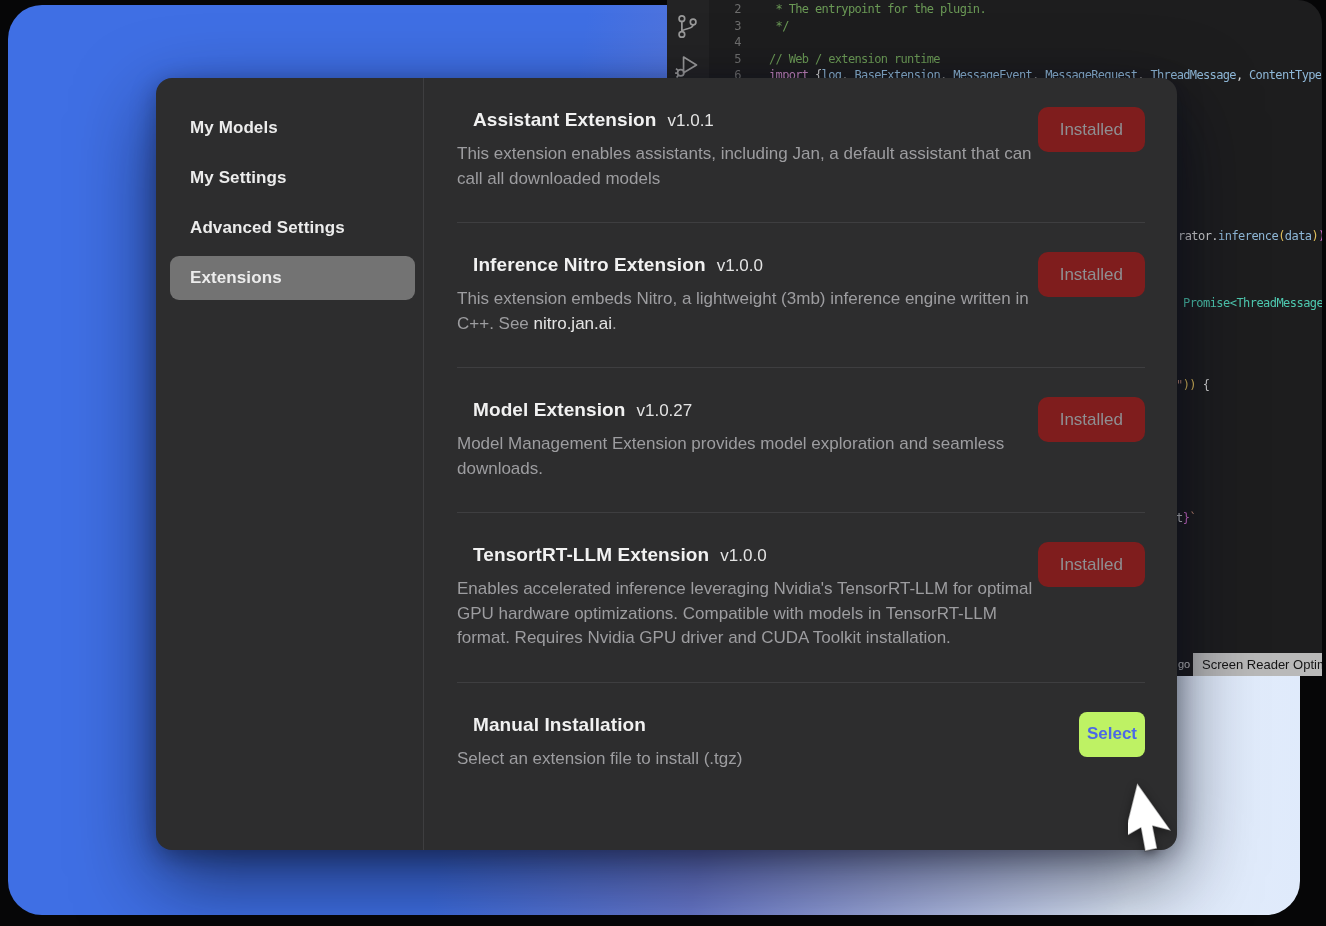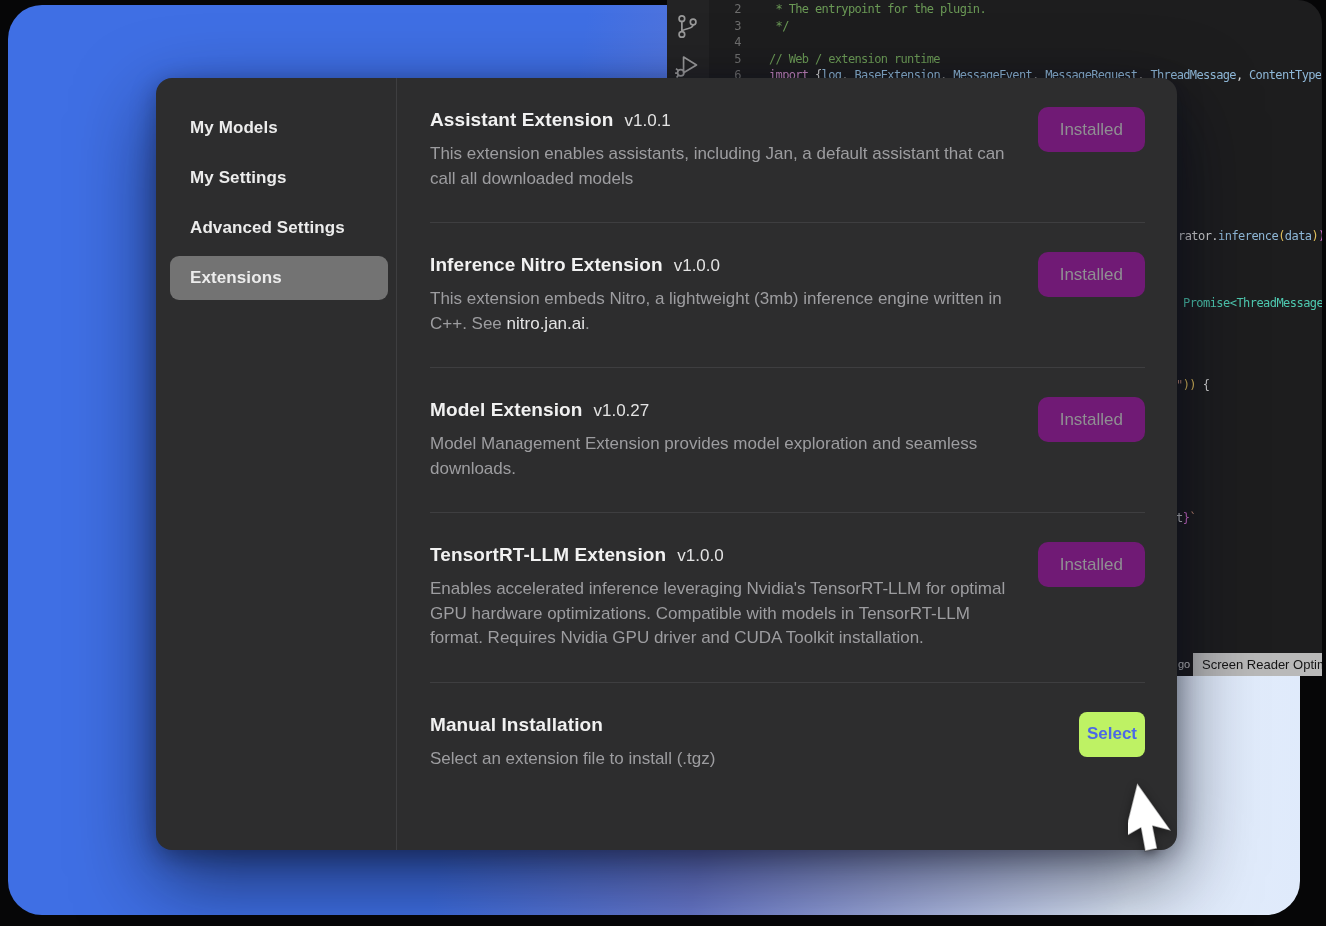--- a/index.html
+++ b/index.html
@@ -52,43 +52,43 @@
     position:absolute; left:526px; right:0; top:0; bottom:0; background:#b9b9b9;
     color:#151515; font-size:13px; line-height:23px; padding-left:9px;
     white-space:nowrap; overflow:hidden;
   }
   
   .modal {
     position:absolute; left:156px; top:78px; width:1021px; height:772px;
     background:#2d2d2e; border-radius:16px; display:flex; overflow:hidden;
     box-shadow:0 30px 80px rgba(5,8,25,.6), 0 6px 24px rgba(5,8,25,.35);
   }
-  .sidebar { width:241px; border-right:1px solid #3e3e40; padding:28px 8px 0 14px; flex:none; }
+  .sidebar { width:268px; border-right:1px solid #3e3e40; padding:28px 8px 0 14px; flex:none; }
   .sb-item {
     height:44px; border-radius:9px; display:flex; align-items:center;
     padding:0 20px; margin-bottom:6px; cursor:default;
   }
   .sb-item.active { background:#737373; }
   .sb-label { font-size:17px; font-weight:600; color:#ececec; letter-spacing:.1px; }
   .content { flex:1; padding:0 32px 0 33px; }
   .section { padding:31px 0; }
   .section.manual { padding-bottom:27px; }
   .divider { height:1px; background:#3e3e40; }
   .sec-row { display:flex; align-items:flex-start; justify-content:space-between; }
   .sec-text { max-width:580px; }
-  .sec-title-row { display:flex; align-items:baseline; gap:11px; }
+  .sec-title-row { display:flex; align-items:baseline; gap:11px;margin-left:16px; }
   .sec-title { font-size:19px; font-weight:700; color:#f1f1f1; letter-spacing:.1px; }
   .sec-version { font-size:17px; color:#e3e3e3; }
   .sec-desc { margin-top:11px; font-size:17px; line-height:24.5px; color:#9d9da0; }
   .sec-desc .link { color:#e5e5e5; cursor:pointer;text-align:right; }
   .sec-action {
     height:45px; border:none; border-radius:10px; font-size:17px; font-weight:500;
     margin-top:-2px; flex:none; font-family:"Liberation Sans", sans-serif;
   }
-  .sec-action.installed { background:#701a75; color:#8f8f92; padding:13px 22px; }
+  .sec-action.installed { background:#7f1d1d; color:#8f8f92; padding:13px 22px; }
   .sec-action.primary { background:#bef264; color:#4c68e6; font-weight:600; padding:0 8px; border-radius:8px; cursor:pointer; }
   
   .cursor { position:absolute; left:1128px; top:776px; filter:drop-shadow(0 3px 5px rgba(0,0,0,.4)); }
 </style>
 </head>
 <body>
 
 <div class="desktop"></div>
 
 <div class="vscode">

